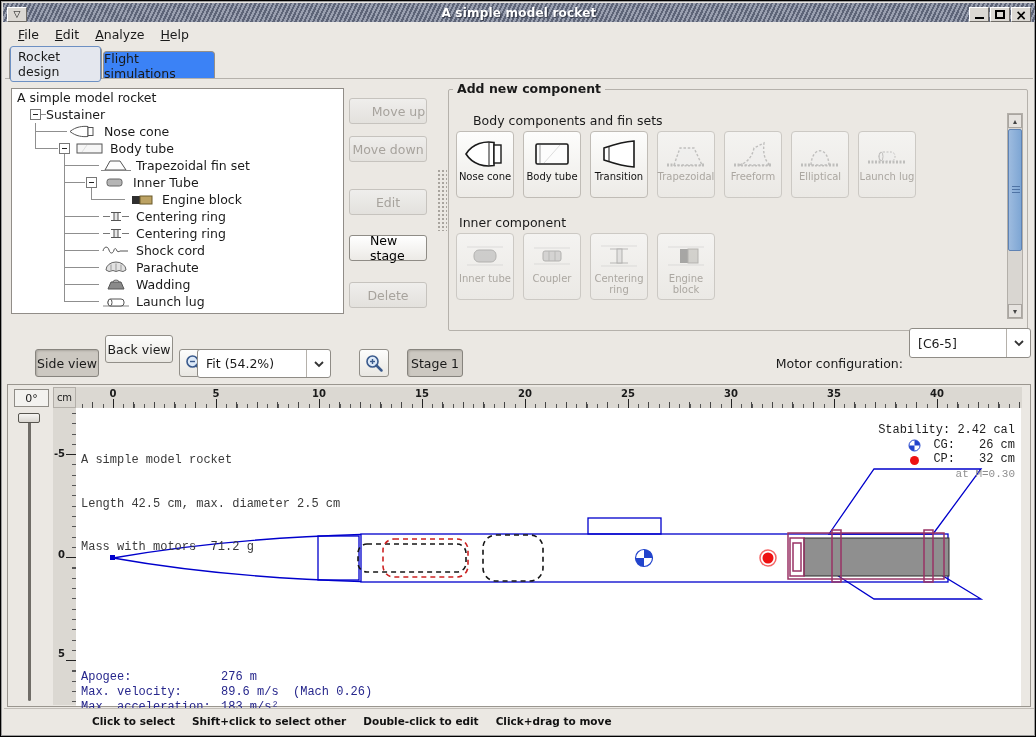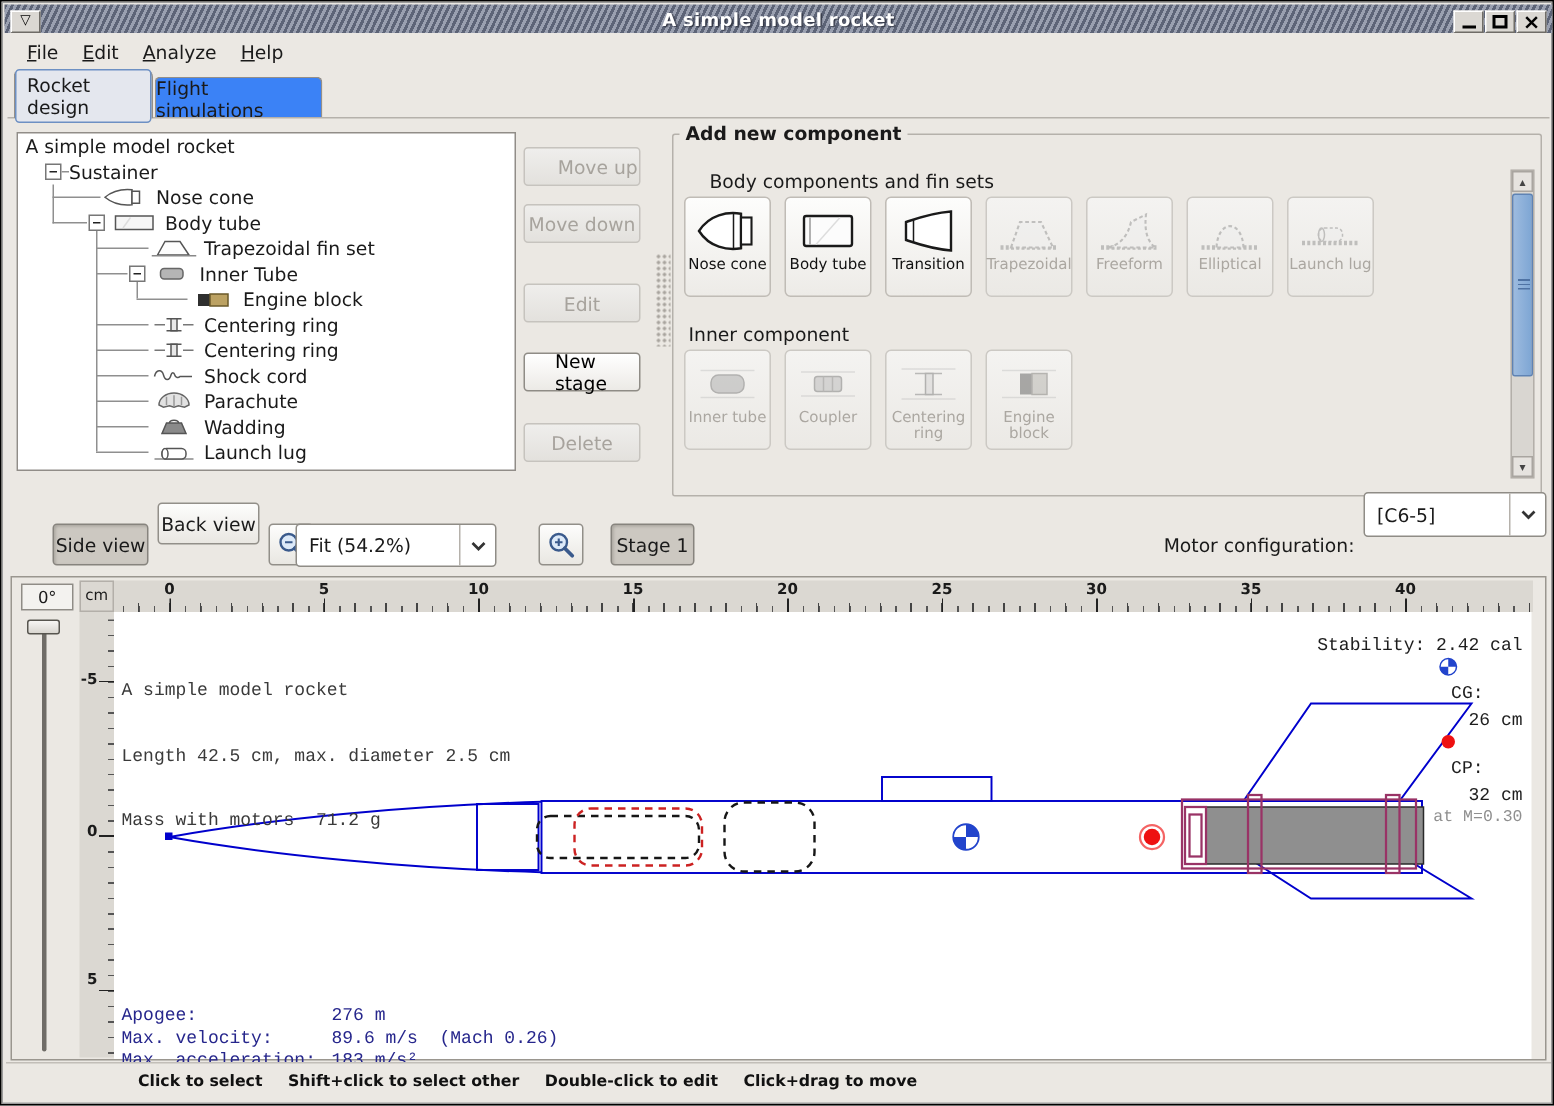--- a/index.html
+++ b/index.html
@@ -108,21 +108,21 @@
     background-position:100% 46px,100% 4.8px;
     background-repeat:no-repeat;}
   .h-num{position:absolute;top:387px;width:24px;text-align:center;font-size:10px;font-weight:bold;z-index:5;}
   .v-num{position:absolute;left:46px;width:18px;text-align:right;font-size:10px;font-weight:bold;z-index:5;}
   .canvas{left:75px;top:407px;width:945px;height:298px;background:#fff;z-index:3;}
   .rocket-svg{left:75px;top:407px;z-index:4;}
   .mono{font-family:Liberation Mono, monospace;white-space:pre;margin-top:12px;}
   .info-block{left:80px;top:411px;font-size:12px;line-height:14.5px;color:#3a3a3a;z-index:5;}
   .stab-block{right:20px;top:410px;display:flex;flex-direction:column;align-items:flex-end;
     font-size:12px;line-height:14.5px;color:#1d1d1d;z-index:5;}
-  .stab-row{display:flex;align-items:flex-start;gap:4px;flex-direction:column;}
+  .stab-row{display:flex;align-items:flex-end;gap:4px;}
   .stab-row .lab{width:30px;text-align:right;}
   .stab-row .val{width:56px;text-align:right;}
   .mach{font-size:11px;color:#8f8f8f;}
   .flight-block{left:80px;top:657px;display:grid;grid-template-columns:140px auto;
     font-size:12px;line-height:15px;color:#26268c;z-index:5;}
 
   
   .statusbar{left:3px;top:707px;width:1030px;height:24px;background:#ebe8e3;border-top:1px solid #c2beb8;
     display:flex;align-items:center;padding-left:88px;gap:17px;z-index:6;}
   .hint{font-size:10.5px;font-weight:bold;color:#111;white-space:nowrap;}

